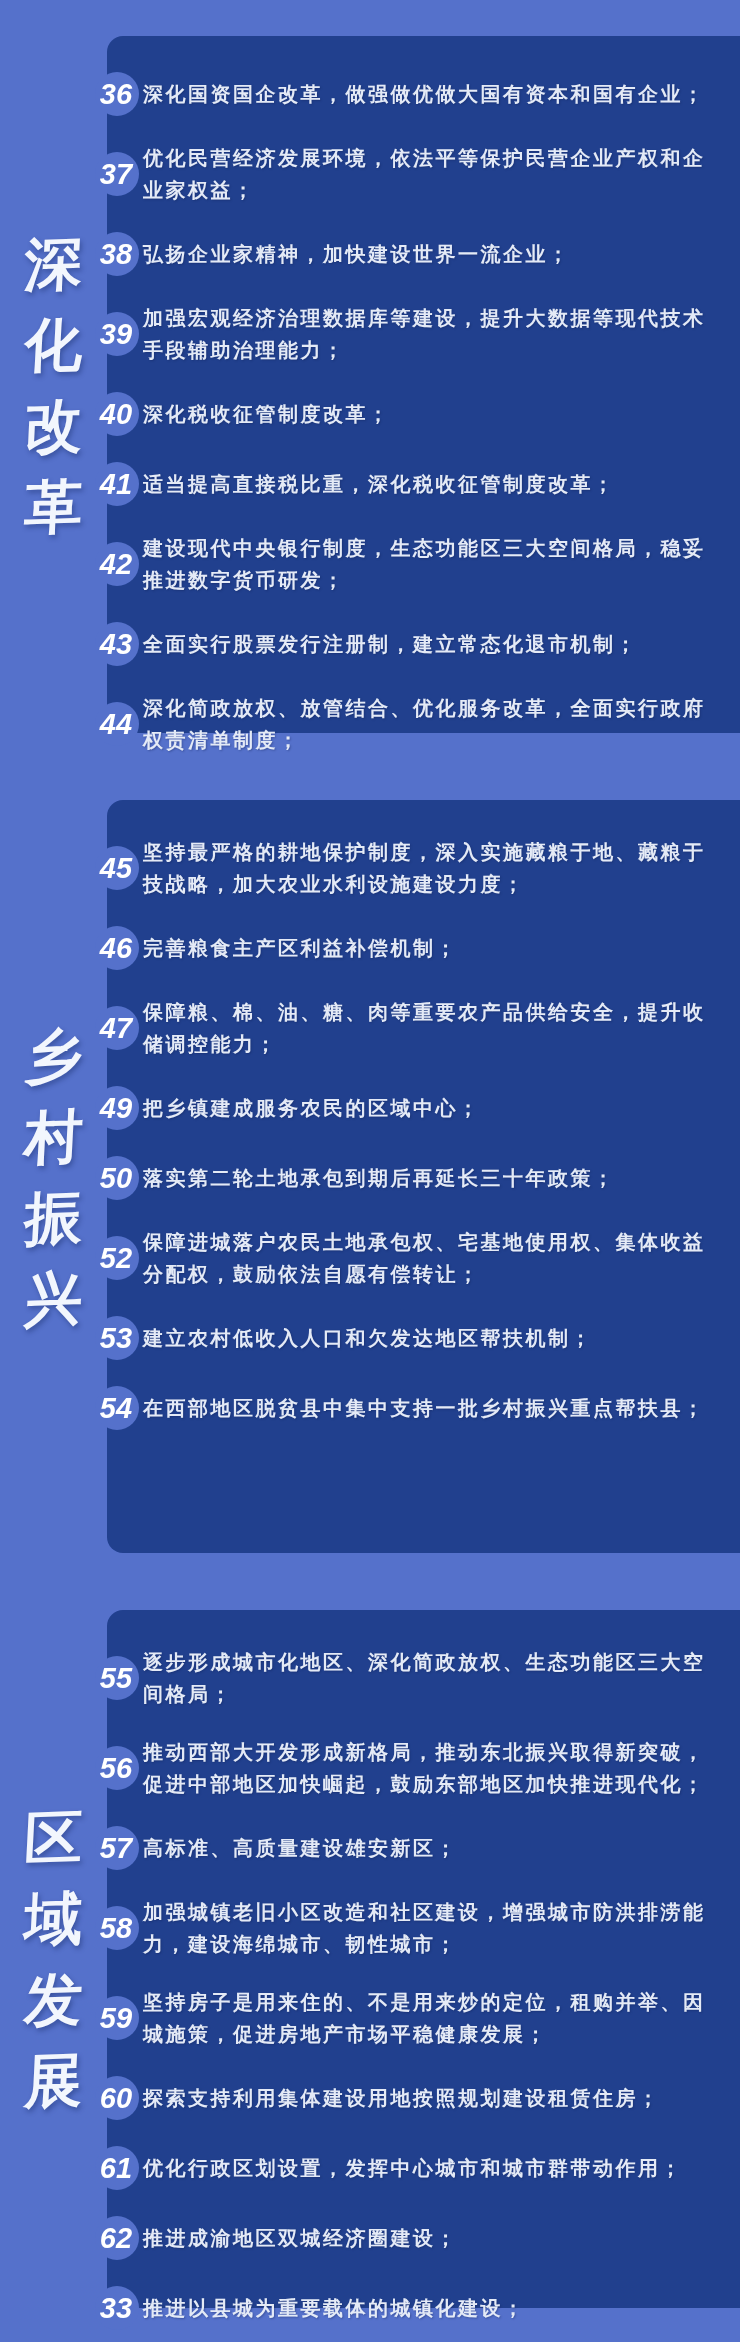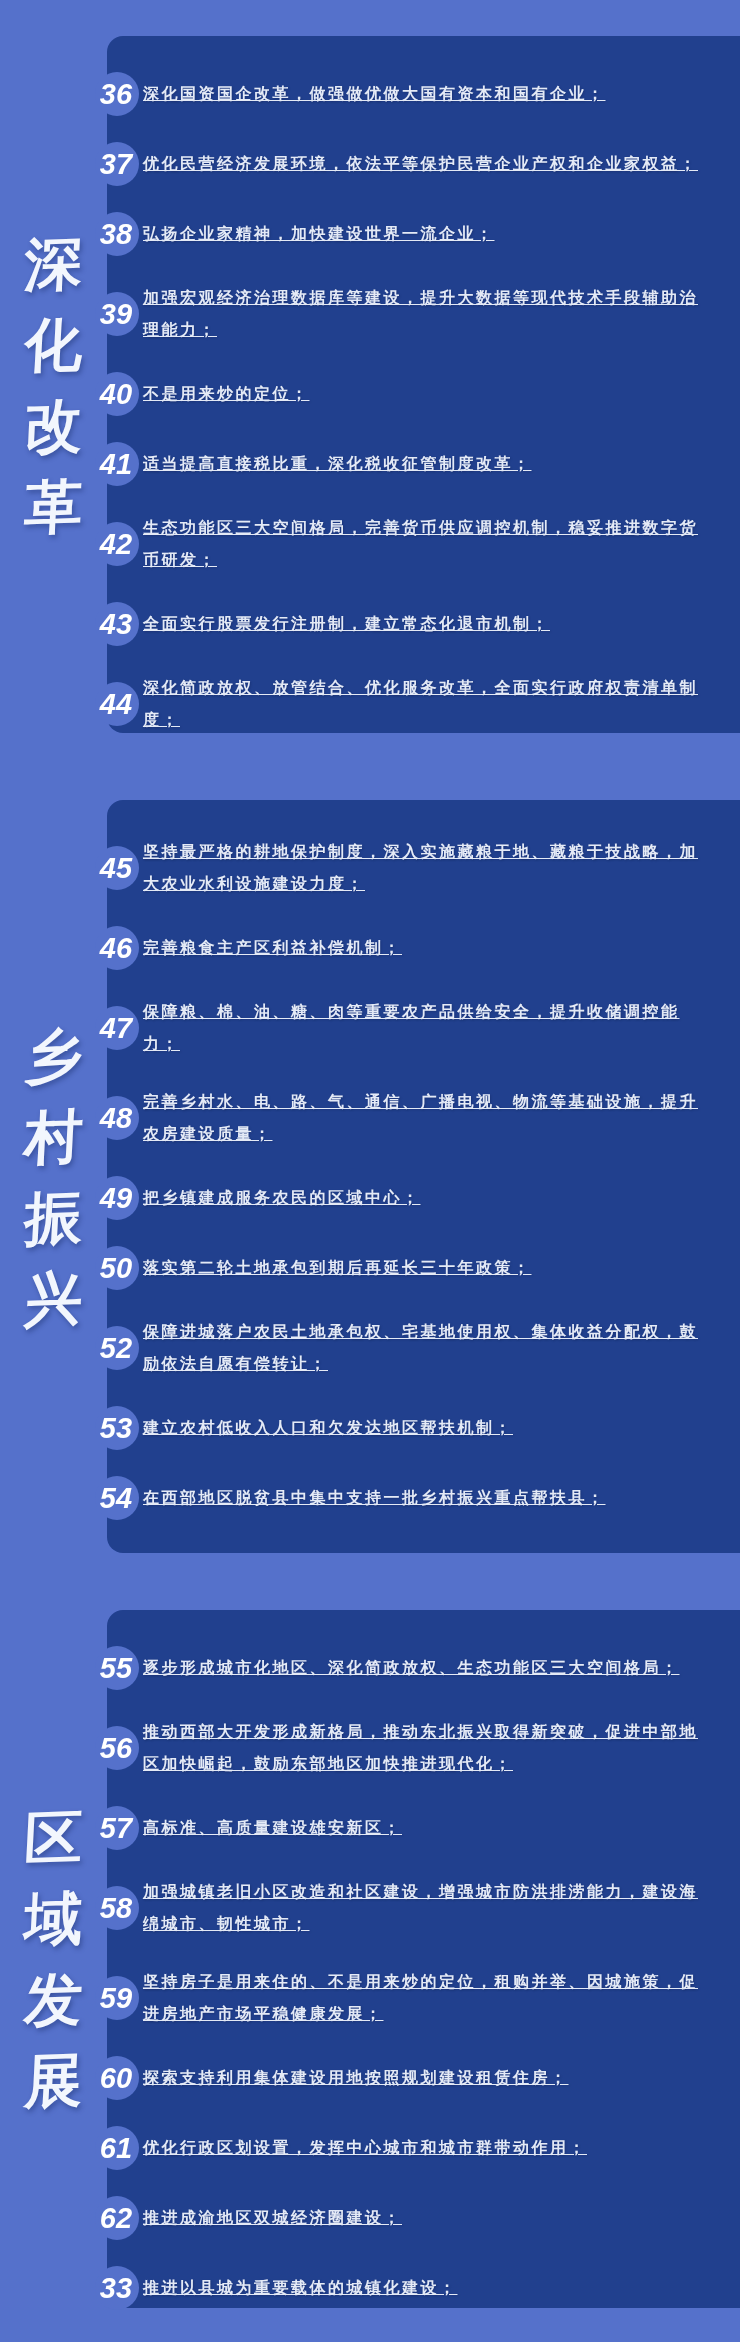--- a/index.html
+++ b/index.html
@@ -55,26 +55,25 @@
     color:var(--num);
     font-style:italic;font-weight:bold;
     font-size:29px;
     display:flex;align-items:center;justify-content:center;
     box-sizing:border-box;
     padding-right:2px;
   }
   .txt{
     width:573px;
     color:var(--text);
-    font-size:16px;
+    font-size:20px;
     font-weight:bold;
     line-height:32px;
     letter-spacing:2.5px;
     text-shadow:1px 1px 2px rgba(15,30,80,.35);
-    text-decoration:underline;
   }
 </style>
 </head>
 <body>
 
 <div class="canvas">
     <section class="band band-0">
       <div class="vtitle">
         <span class="tchar">深</span>
         <span class="tchar">化</span>
@@ -93,29 +92,29 @@
         <div class="item">
           <div class="num">38</div>
           <div class="txt">弘扬企业家精神，加快建设世界一流企业；</div>
         </div>
         <div class="item">
           <div class="num">39</div>
           <div class="txt">加强宏观经济治理数据库等建设，提升大数据等现代技术手段辅助治理能力；</div>
         </div>
         <div class="item">
           <div class="num">40</div>
-          <div class="txt">不是用来炒的定位；</div>
+          <div class="txt">深化税收征管制度改革；</div>
         </div>
         <div class="item">
           <div class="num">41</div>
           <div class="txt">适当提高直接税比重，深化税收征管制度改革；</div>
         </div>
         <div class="item">
           <div class="num">42</div>
-          <div class="txt">生态功能区三大空间格局，完善货币供应调控机制，稳妥推进数字货币研发；</div>
+          <div class="txt">建设现代中央银行制度，生态功能区三大空间格局，稳妥推进数字货币研发；</div>
         </div>
         <div class="item">
           <div class="num">43</div>
           <div class="txt">全面实行股票发行注册制，建立常态化退市机制；</div>
         </div>
         <div class="item">
           <div class="num">44</div>
           <div class="txt">深化简政放权、放管结合、优化服务改革，全面实行政府权责清单制度；</div>
         </div>
       </div>
@@ -134,24 +133,20 @@
         </div>
         <div class="item">
           <div class="num">46</div>
           <div class="txt">完善粮食主产区利益补偿机制；</div>
         </div>
         <div class="item">
           <div class="num">47</div>
           <div class="txt">保障粮、棉、油、糖、肉等重要农产品供给安全，提升收储调控能力；</div>
         </div>
         <div class="item">
-          <div class="num">48</div>
-          <div class="txt">完善乡村水、电、路、气、通信、广播电视、物流等基础设施，提升农房建设质量；</div>
-        </div>
-        <div class="item">
           <div class="num">49</div>
           <div class="txt">把乡镇建成服务农民的区域中心；</div>
         </div>
         <div class="item">
           <div class="num">50</div>
           <div class="txt">落实第二轮土地承包到期后再延长三十年政策；</div>
         </div>
         <div class="item">
           <div class="num">52</div>
           <div class="txt">保障进城落户农民土地承包权、宅基地使用权、集体收益分配权，鼓励依法自愿有偿转让；</div>

